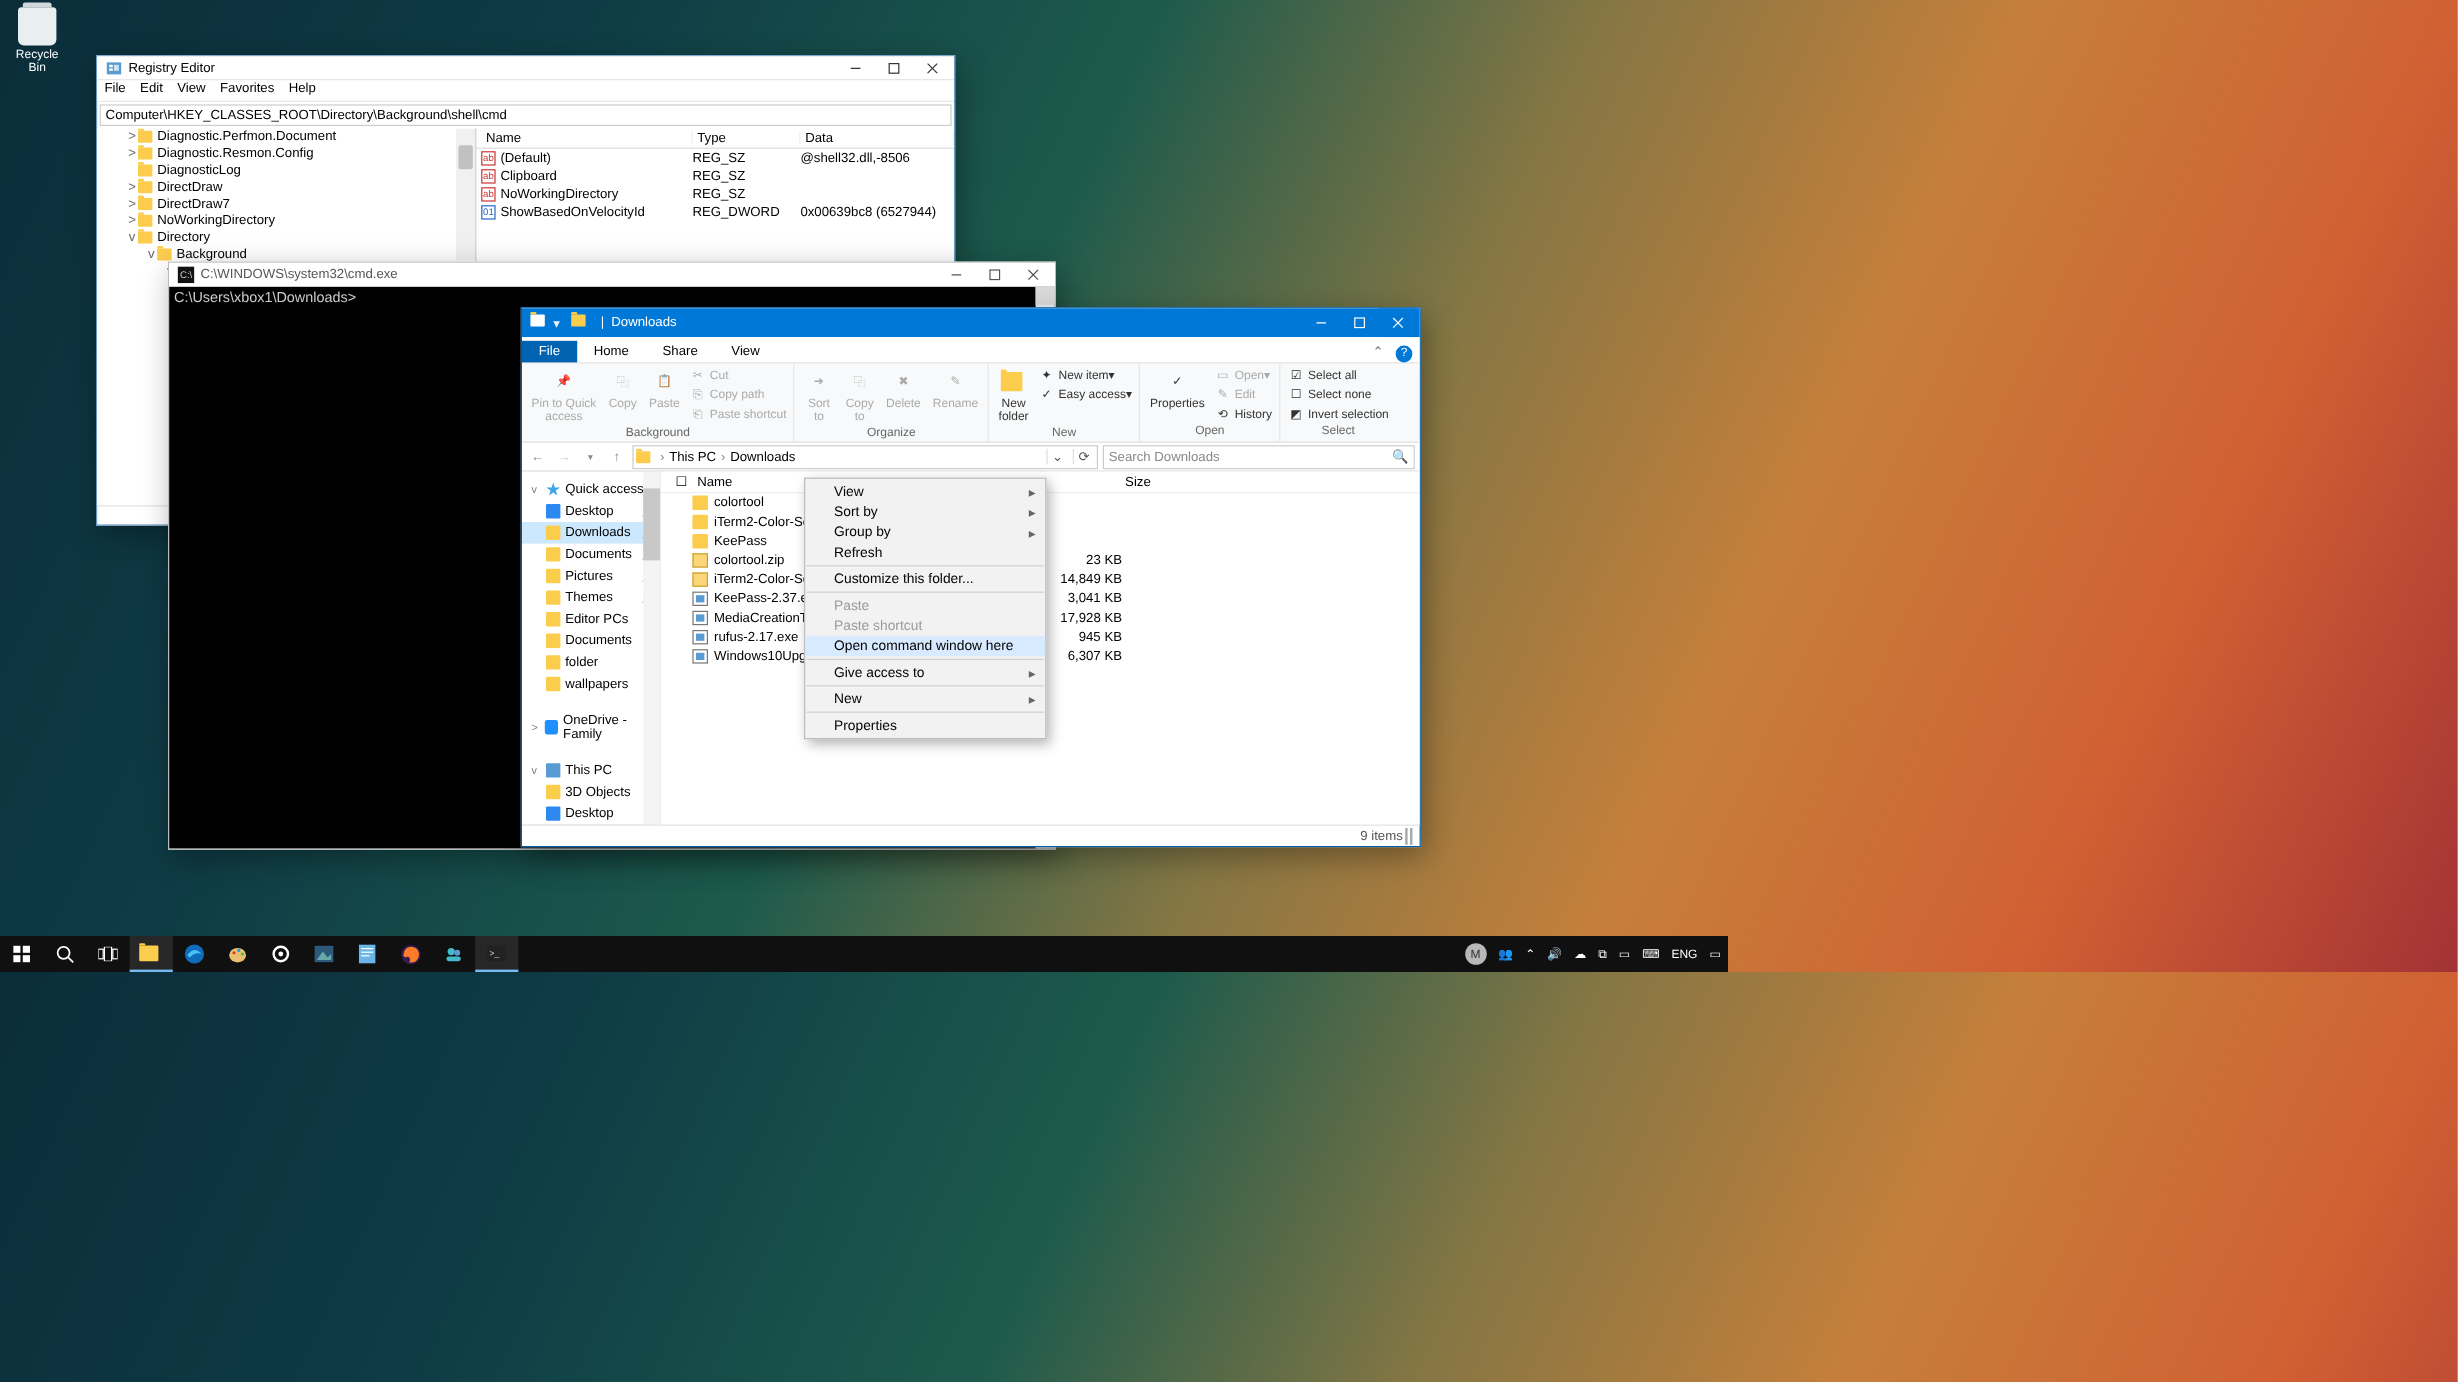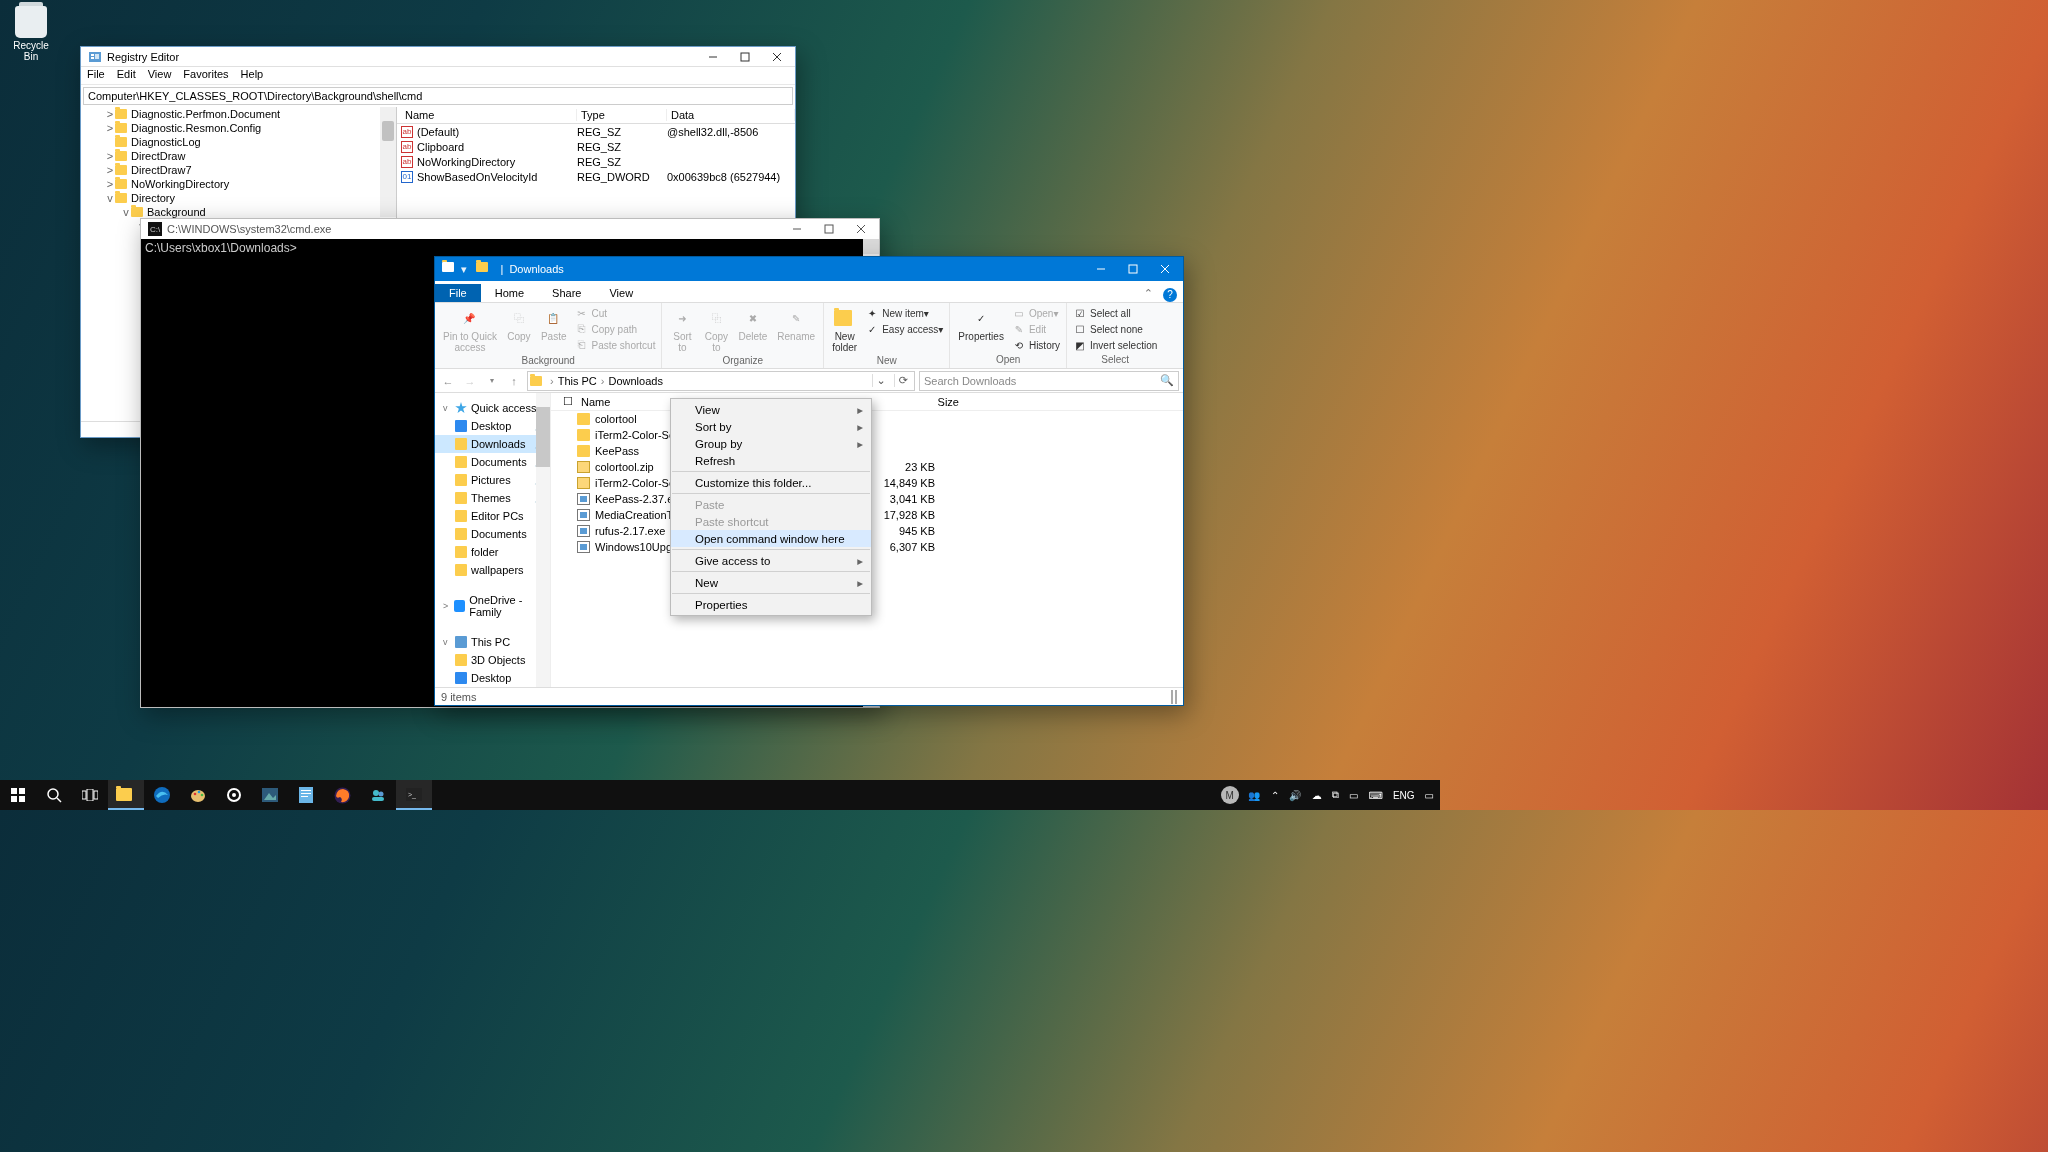--- a/index.html
+++ b/index.html
@@ -88,21 +88,21 @@
   #explorer .filearea{flex:1;display:flex;flex-direction:column;background:#fff;}
   #explorer .fhead{height:18px;display:flex;align-items:center;border-bottom:1px solid #eee;font-size:11px;padding-left:8px;}
   #explorer .fhead .chk{width:18px;}
   #explorer .fhead div{padding:0 4px;}
   #explorer .frow{height:16px;display:flex;align-items:center;font-size:11px;padding-left:26px;}
   .ficn{width:13px;height:12px;margin-right:5px;display:inline-block;}
   .ficn.fol{background:#fccd4d;border-radius:1px;}
   .ficn.zip{background:#fcd77a;border:1px solid #c9a22e;}
   .ficn.exe{background:#fff;border:1px solid #777;position:relative;}
   .ficn.exe::after{content:"";position:absolute;inset:2px;background:#5a9bd4;}
-  #explorer .status{height:18px;border-top:1px solid #ddd;display:flex;align-items:center;padding:0 6px;font-size:11px;color:#555;justify-content:space-between;}
+  #explorer .status{height:18px;border-top:1px solid #ddd;display:flex;align-items:center;padding:0 6px;font-size:11px;color:#555;justify-content:flex-end;}
   .vbtn{width:16px;height:14px;border:1px solid #aaa;margin-left:2px;}
   .vbtn.act{background:#cce8ff;}
   
   #ctx{position:absolute;top:398px;left:670px;width:202px;background:#f2f2f2;border:1px solid #bcbcbc;box-shadow:3px 4px 10px rgba(0,0,0,.3);font-size:11.5px;padding:2px 0;}
   #ctx .mi{height:17px;display:flex;align-items:center;padding:0 24px 0 24px;position:relative;}
   #ctx .mi.hl{background:#d8eaff;}
   #ctx .mi.dis{color:#9a9a9a;}
   #ctx .sep{height:1px;background:#d0d0d0;margin:2px 1px;}
   #ctx .sub{position:absolute;right:8px;color:#666;}
   

